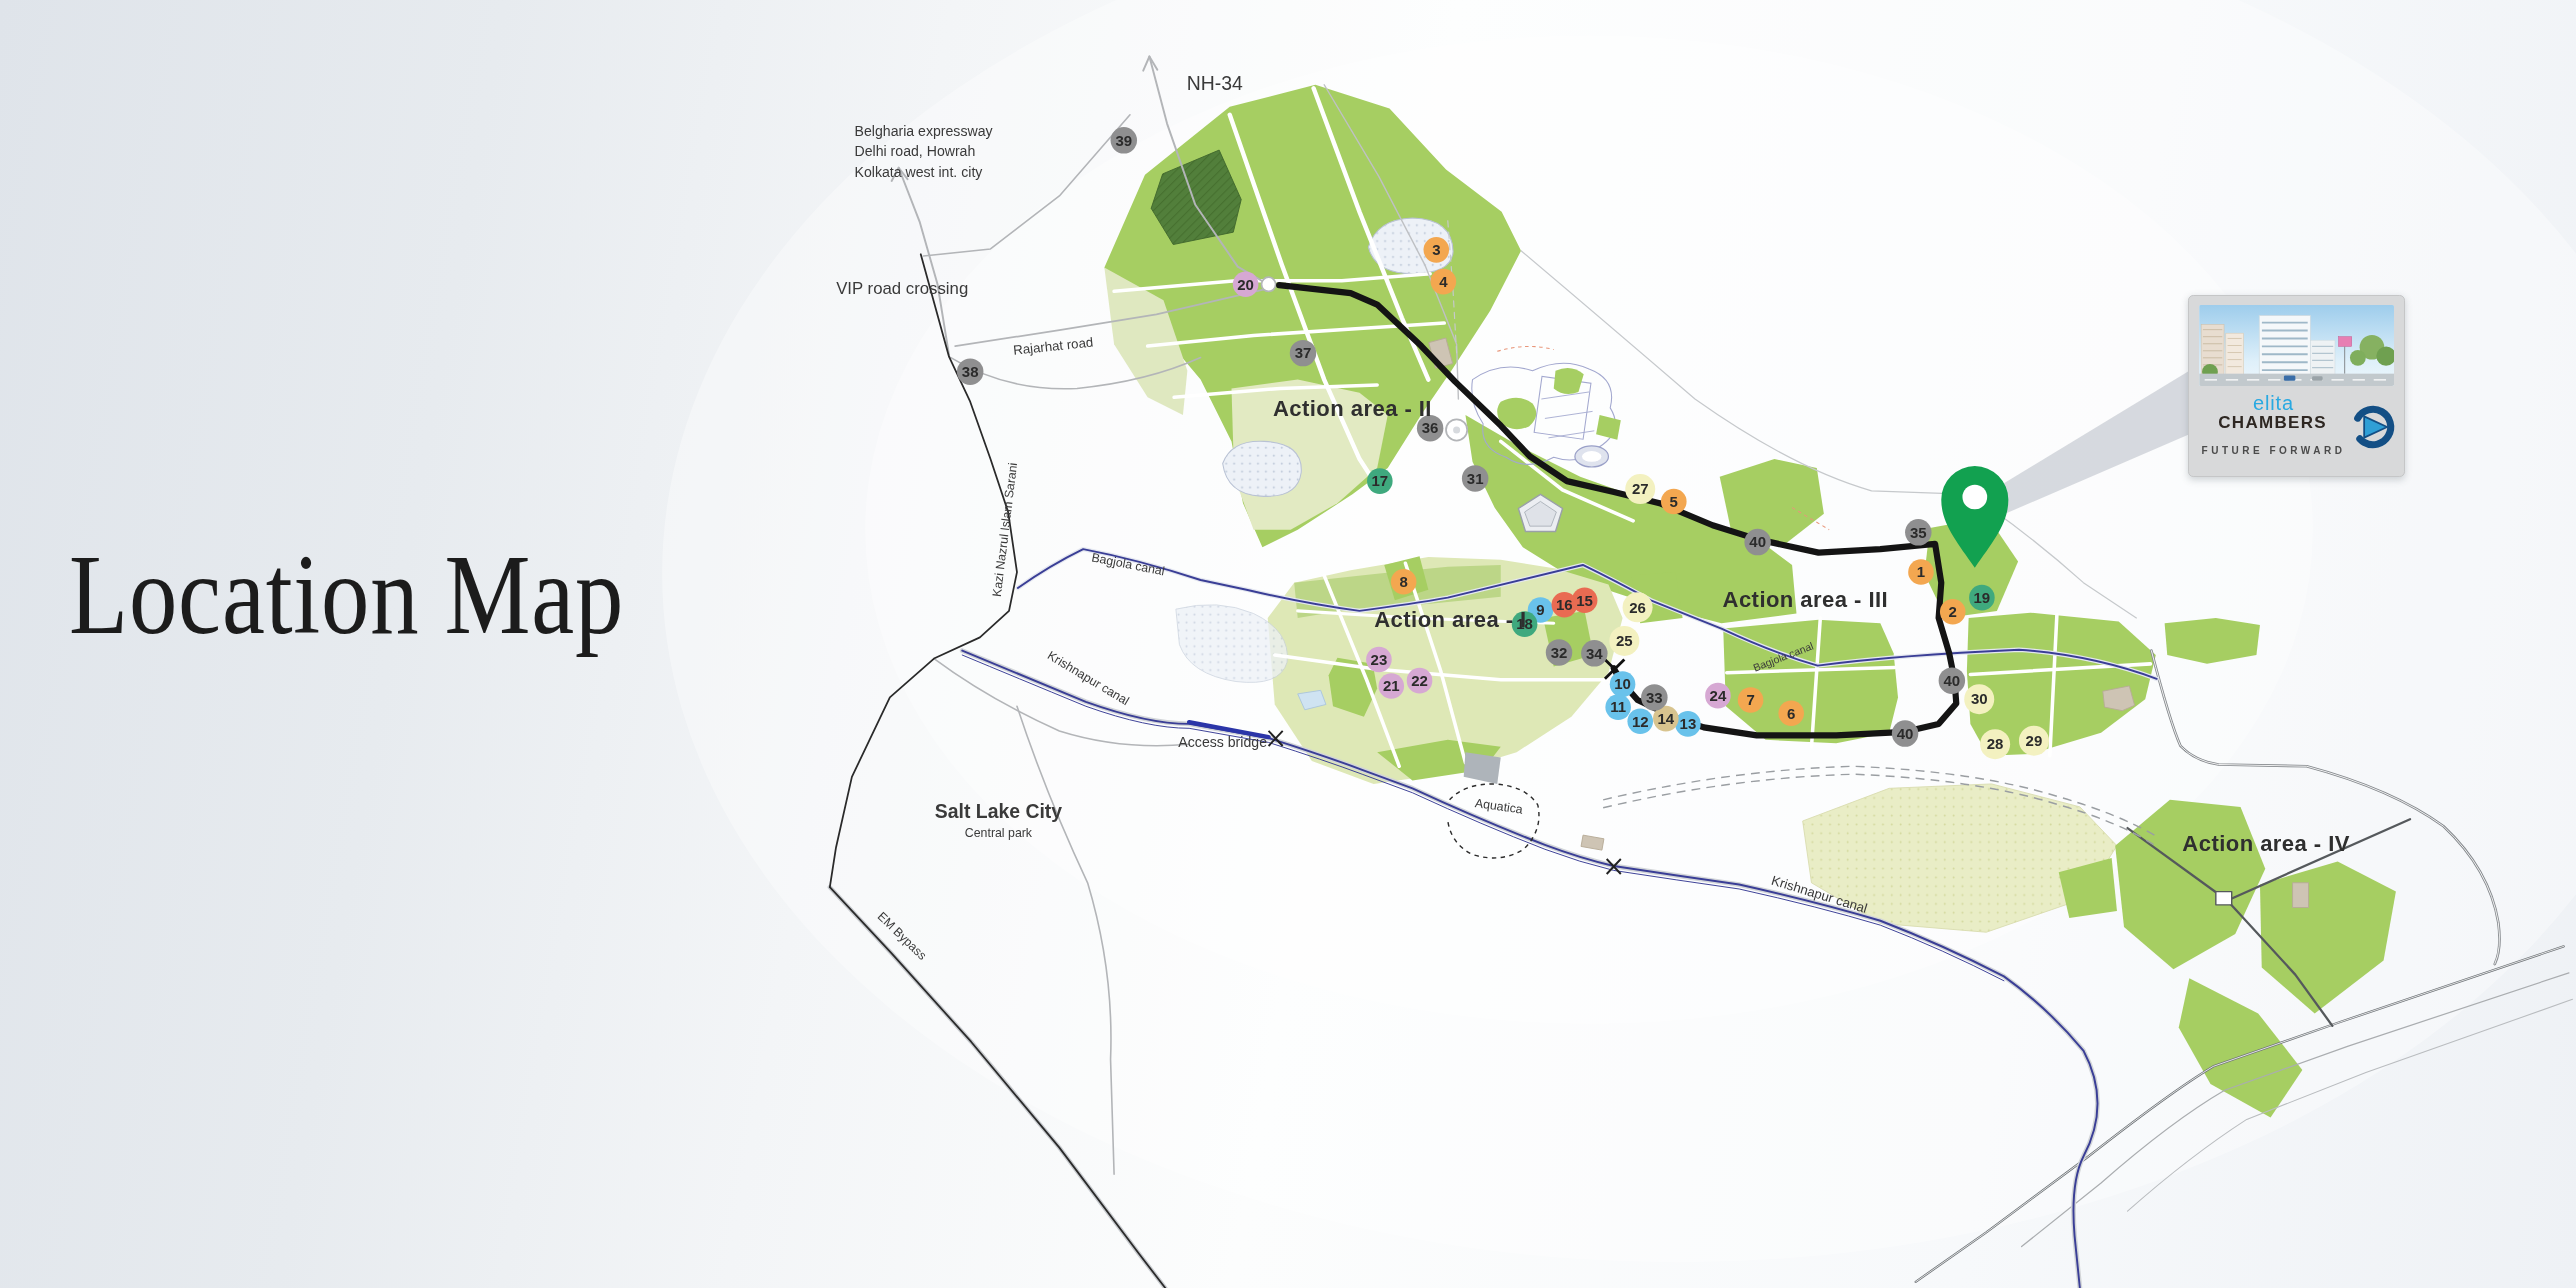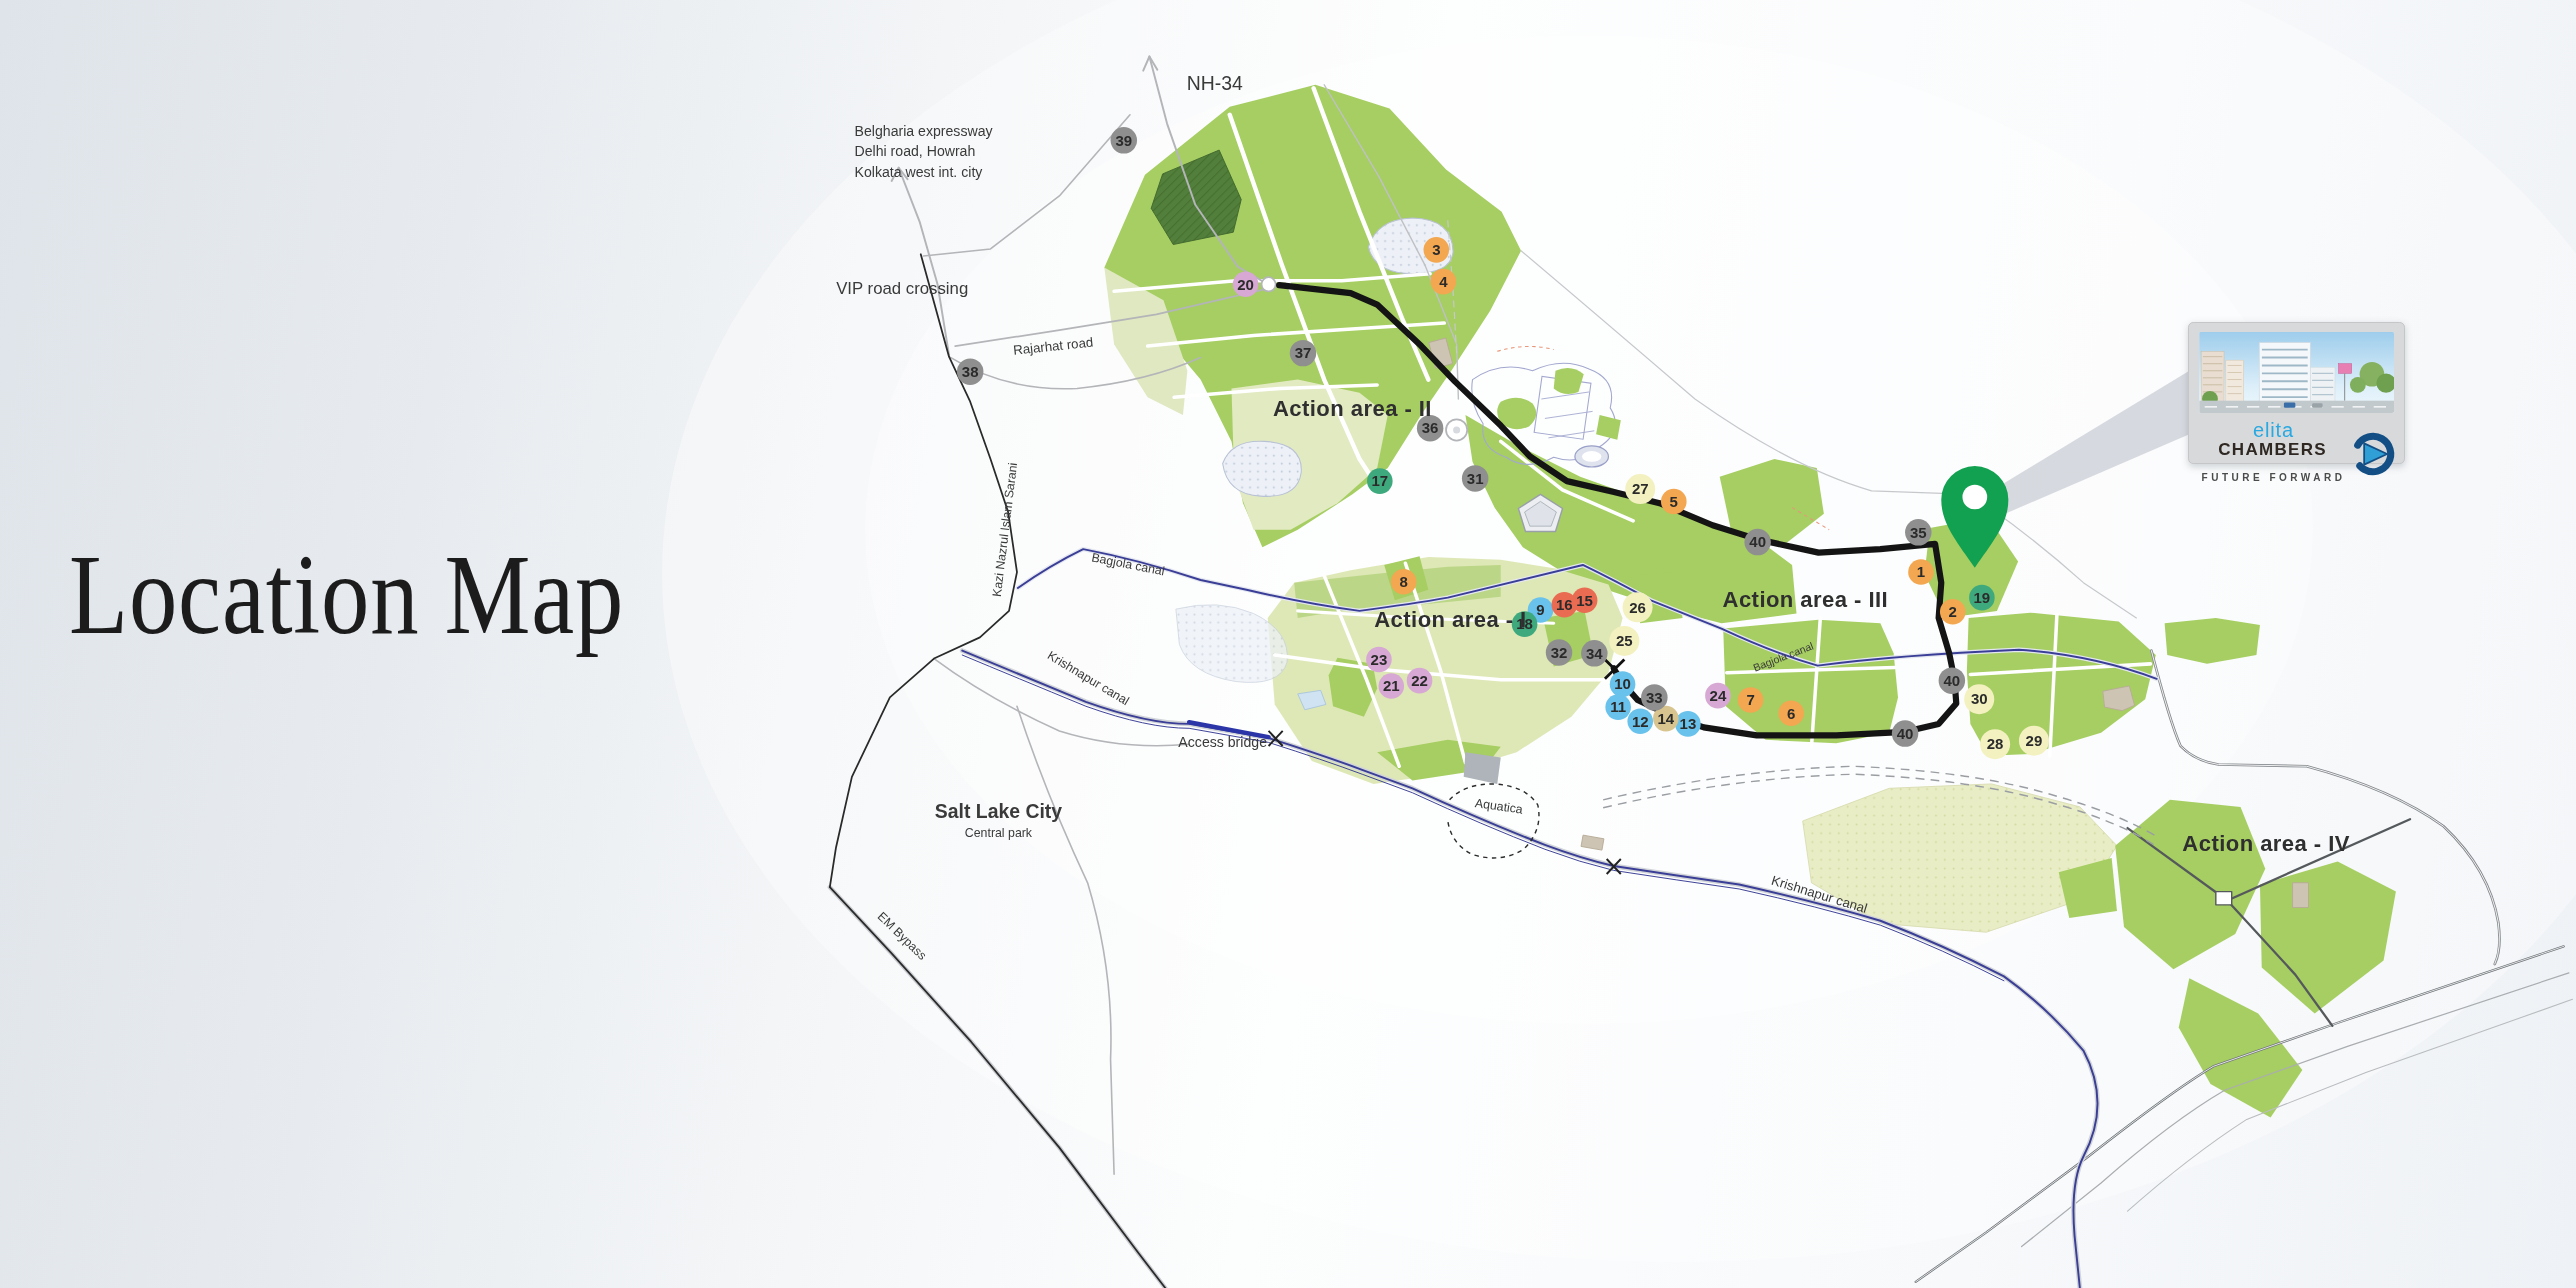--- a/index.html
+++ b/index.html
@@ -11,21 +11,21 @@
   .stage{position:absolute;inset:0;}
   svg.map{position:absolute;left:0;top:0;}
   .page-title{
     position:absolute;left:69px;top:528px;width:706px;
     font-family:"Liberation Serif","DejaVu Serif",serif;
     font-size:104px;color:#1c1c1c;font-weight:400;white-space:nowrap;
     transform:scale(0.93,1.10);transform-origin:left top;letter-spacing:0.9px;
   }
   
   .brand-card{
-    position:absolute;left:2188px;top:322px;width:217px;height:142px;
+    position:absolute;left:2188px;top:295px;width:217px;height:182px;
     background:#d8d9da;border:0.9px solid #c5c6c7;border-radius:5.3px;
     box-shadow:0 2.6px 7px rgba(80,90,100,.25);padding:8.8px 9.7px 7px 9.7px;box-sizing:border-box;
   }
   .brand-render{width:100%;height:81px;border-radius:1.8px;overflow:hidden;background:#cfe4f2;}
   .brand-text{position:relative;margin-top:6.2px;height:71px;}
   .brand-elita{
     position:absolute;left:0;right:46px;top:0;text-align:center;
     color:#29a9e1;font-size:20px;font-weight:400;letter-spacing:0.9px;
   }
   .brand-chambers{

